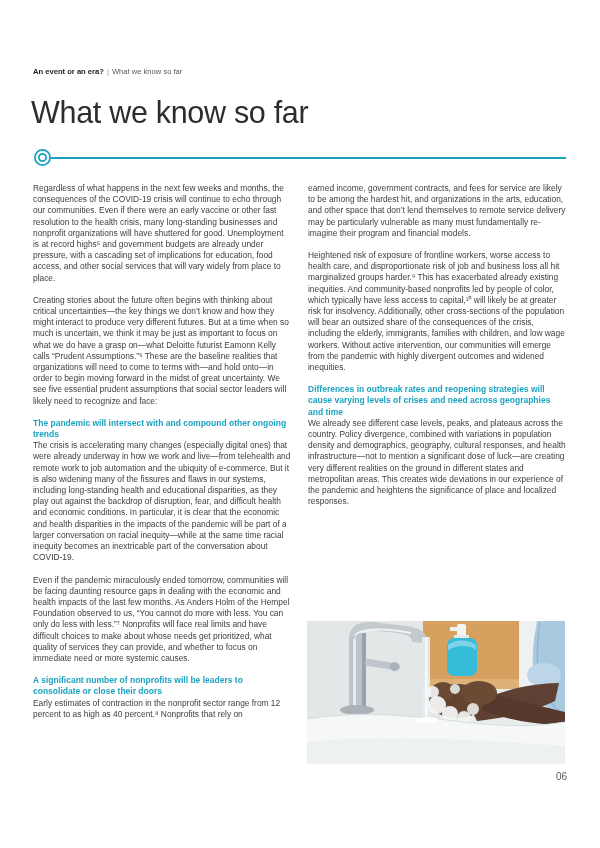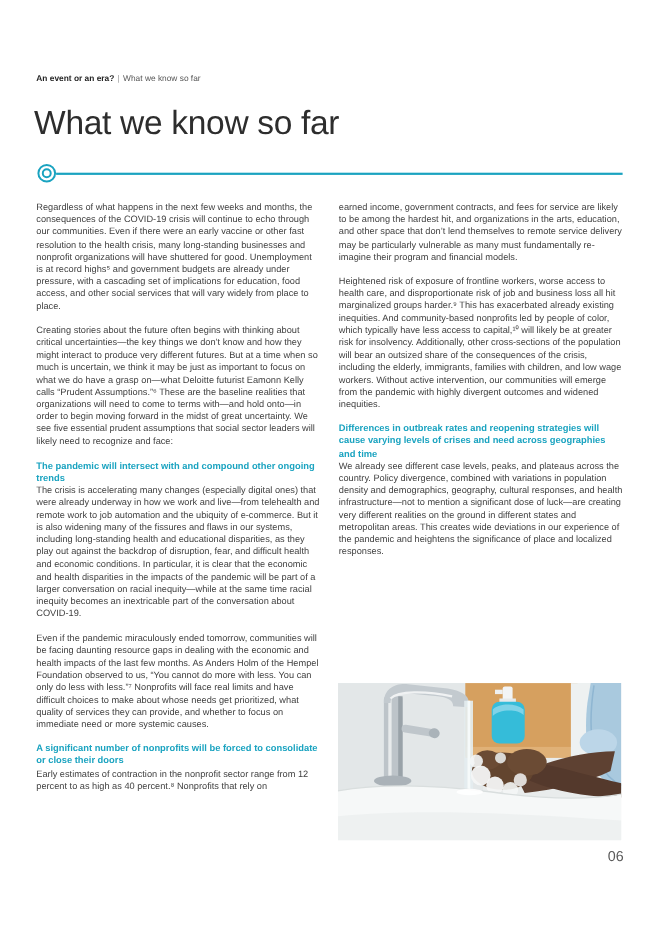--- a/index.html
+++ b/index.html
@@ -30,21 +30,21 @@
     margin:0 0 11px 0;font-size:8.4px;line-height:11.2px;color:#404040;
     text-align:left;
   }
   h3.subhead{
     margin:0;font-size:8.5px;line-height:11.2px;color:#1aa3c0;font-weight:bold;
   }
   .photo{
     position:absolute;left:307px;top:621px;width:258px;height:143px;overflow:hidden;
   }
   .pagenum{
-    position:absolute;right:33px;top:771px;font-size:13px;color:#5a5a5a;
+    position:absolute;right:33px;top:771px;font-size:10px;color:#5a5a5a;
   }
 </style>
 </head>
 <body>
 
 <div class="page">
 
   <div class="runhead">
     <span class="sec">An event or an era?</span><span class="sep">|</span><span>What we know so far</span>
   </div>
@@ -59,21 +59,21 @@
     <div class="rule-line"></div>
   </div>
 
   <div class="columns">
     <div class="col">
       <p class="body">Regardless of what happens in the next few weeks and months, the consequences of the COVID-19 crisis will continue to echo through our communities. Even if there were an early vaccine or other fast resolution to the health crisis, many long-standing businesses and nonprofit organizations will have shuttered for good. Unemployment is at record highs⁵ and government budgets are already under pressure, with a cascading set of implications for education, food access, and other social services that will vary widely from place to place.</p>
       <p class="body">Creating stories about the future often begins with thinking about critical uncertainties—the key things we don’t know and how they might interact to produce very different futures. But at a time when so much is uncertain, we think it may be just as important to focus on what we do have a grasp on—what Deloitte futurist Eamonn Kelly calls “Prudent Assumptions.”⁶ These are the baseline realities that organizations will need to come to terms with—and hold onto—in order to begin moving forward in the midst of great uncertainty. We see five essential prudent assumptions that social sector leaders will likely need to recognize and face:</p>
       <h3 class="subhead">The pandemic will intersect with and compound other ongoing trends</h3>
       <p class="body">The crisis is accelerating many changes (especially digital ones) that were already underway in how we work and live—from telehealth and remote work to job automation and the ubiquity of e-commerce. But it is also widening many of the fissures and flaws in our systems, including long-standing health and educational disparities, as they play out against the backdrop of disruption, fear, and difficult health and economic conditions. In particular, it is clear that the economic and health disparities in the impacts of the pandemic will be part of a larger conversation on racial inequity—while at the same time racial inequity becomes an inextricable part of the conversation about COVID-19.</p>
       <p class="body">Even if the pandemic miraculously ended tomorrow, communities will be facing daunting resource gaps in dealing with the economic and health impacts of the last few months. As Anders Holm of the Hempel Foundation observed to us, “You cannot do more with less. You can only do less with less.”⁷ Nonprofits will face real limits and have difficult choices to make about whose needs get prioritized, what quality of services they can provide, and whether to focus on immediate need or more systemic causes.</p>
-      <h3 class="subhead">A significant number of nonprofits will be forced to consolidate or close their doors</h3>
+      <h3 class="subhead">A significant number of nonprofits will be leaders to consolidate or close their doors</h3>
       <p class="body">Early estimates of contraction in the nonprofit sector range from 12 percent to as high as 40 percent.⁸ Nonprofits that rely on</p>
     </div>
     <div class="col">
       <p class="body">earned income, government contracts, and fees for service are likely to be among the hardest hit, and organizations in the arts, education, and other space that don’t lend themselves to remote service delivery may be particularly vulnerable as many must fundamentally re-imagine their program and financial models.</p>
       <p class="body">Heightened risk of exposure of frontline workers, worse access to health care, and disproportionate risk of job and business loss all hit marginalized groups harder.⁹ This has exacerbated already existing inequities. And community-based nonprofits led by people of color, which typically have less access to capital,¹⁰ will likely be at greater risk for insolvency. Additionally, other cross-sections of the population will bear an outsized share of the consequences of the crisis, including the elderly, immigrants, families with children, and low wage workers. Without active intervention, our communities will emerge from the pandemic with highly divergent outcomes and widened inequities.</p>
       <h3 class="subhead">Differences in outbreak rates and reopening strategies will cause varying levels of crises and need across geographies and time</h3>
       <p class="body">We already see different case levels, peaks, and plateaus across the country. Policy divergence, combined with variations in population density and demographics, geography, cultural responses, and health infrastructure—not to mention a significant dose of luck—are creating very different realities on the ground in different states and metropolitan areas. This creates wide deviations in our experience of the pandemic and heightens the significance of place and localized responses.</p>
     </div>
   </div>
 

